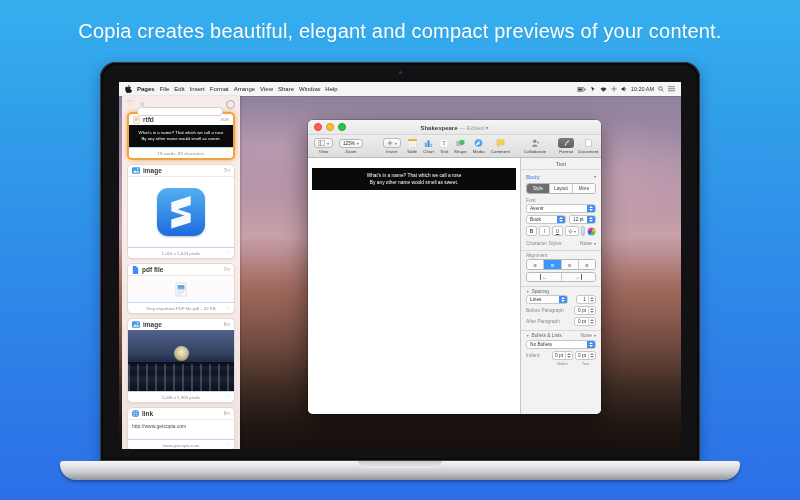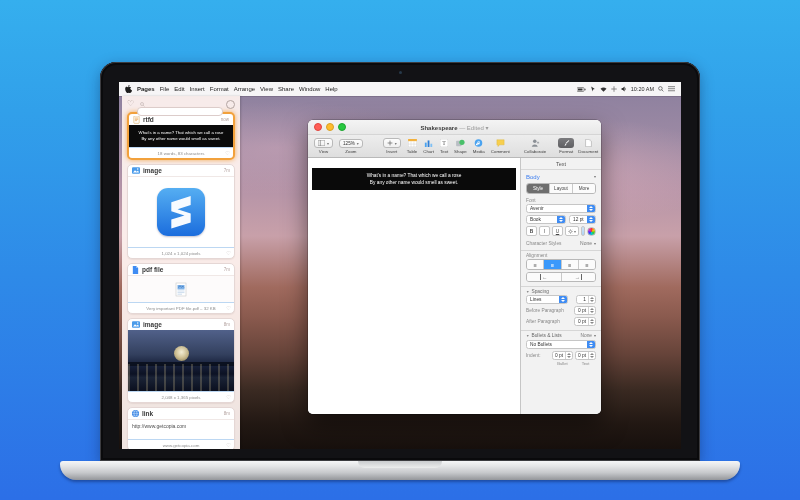--- a/index.html
+++ b/index.html
@@ -134,20 +134,21 @@
   .seg2 .c{flex:1;display:flex;align-items:center;justify-content:center;background:#fbfbfb;border-right:1px solid #c9c9c9;color:#666;font-size:5px;}
   .seg2 .c:last-child{border-right:none;}
   .row{display:flex;align-items:center;}
   .mt1{margin-top:1px;}.mt2{margin-top:2px;}.mt4{margin-top:4px;}
   .ind-labels{display:flex;font-size:4.2px;color:#8a8a8a;}
 </style>
 </head>
 <body>
 
 <div class="stage">
+  <div class="banner">Copia creates beautiful, elegant and compact previews of your content.</div>
 
   <div class="shell">
     <div class="camera"></div>
   </div>
 
   <div class="display">
 
     <div class="menubar">
       <span><svg width="7" height="8" viewBox="0 0 10 12">
             <path d="M7.5 6.3c0-1.6 1.3-2.3 1.4-2.4-.8-1.1-1.9-1.2-2.3-1.3-1-.1-1.9.6-2.4.6-.5 0-1.3-.6-2.1-.6C1 2.6 0 3.5 0 6c0 1.5.6 3.1 1.3 4.1.6.9 1.2 1.9 2 1.9.8 0 1.1-.5 2.1-.5s1.3.5 2.1.5 1.4-.9 2-1.8c.6-1 .9-2 .9-2 0 0-1.7-.7-1.9-1.9zM6.1 1.6C6.5 1.1 6.8.4 6.7 0c-.6 0-1.4.4-1.8.9-.4.4-.7 1.1-.6 1.7.7.1 1.4-.4 1.8-1z" fill="#1c1c1c"></path>

